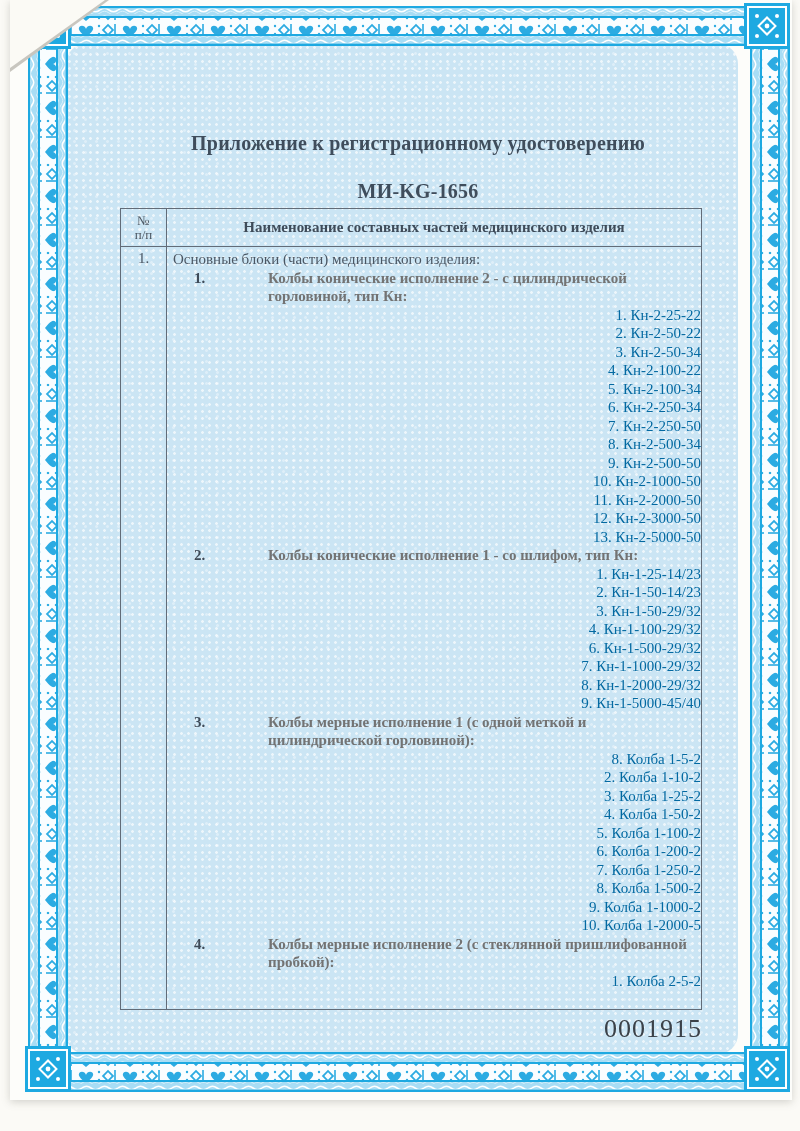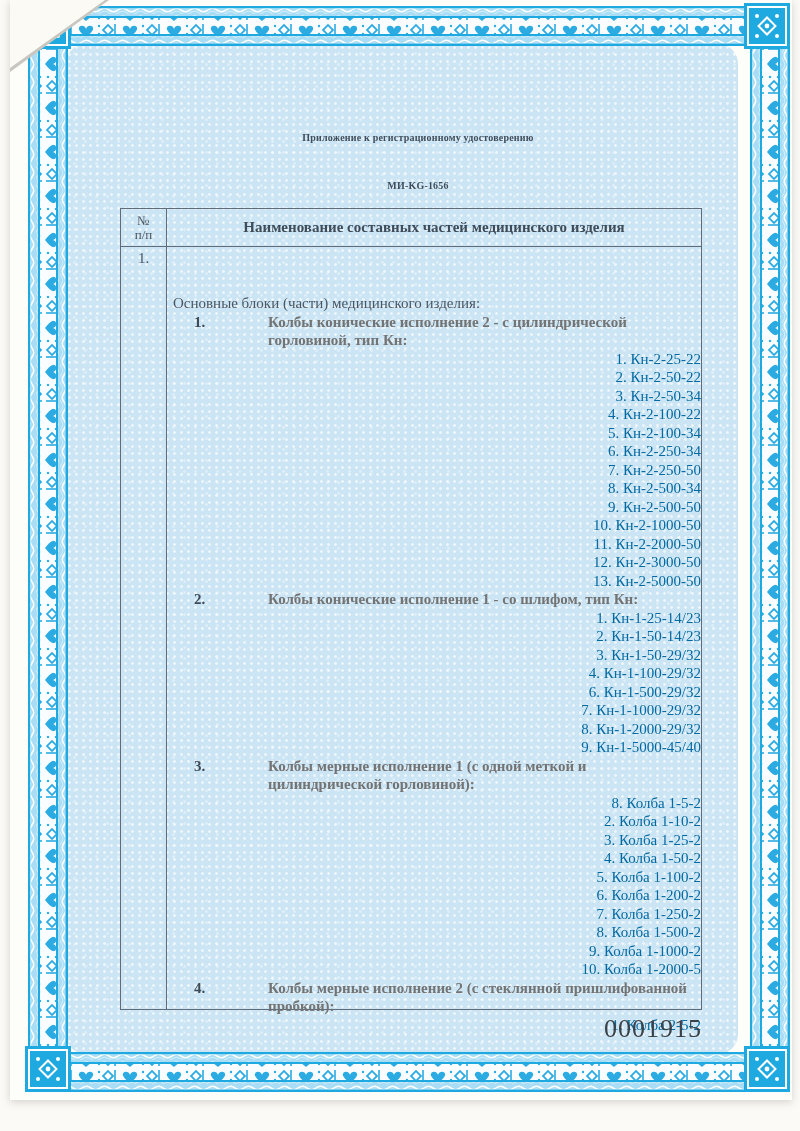--- a/index.html
+++ b/index.html
@@ -42,21 +42,21 @@
     clip-path:polygon(0 0,100% 0,0 100%);
     background:#c8c6bf;
   }
   .fold{
     position:absolute;z-index:5;left:0;top:0;width:95px;height:68px;
     clip-path:polygon(0 0,100% 0,0 100%);
     background:#fbfaf5;
   }
   .title1,.title2{
     position:absolute;z-index:6;left:110px;width:580px;
-    text-align:center;font-weight:bold;font-size:10px;color:#3f4d5c;
+    text-align:center;font-weight:bold;font-size:20px;color:#3f4d5c;
     letter-spacing:.2px;
     padding-left:8px;
   }
   .title1{top:132px;}
   .title2{top:180px;}
   .doc-table{
     position:absolute;z-index:6;left:110px;top:208px;width:580px;height:800px;
     border:1px solid #626c78;
     font-size:15px;color:#4a5663;
     display:flex;flex-direction:column;
@@ -70,21 +70,21 @@
   .th-name{
     flex:1;display:flex;align-items:center;justify-content:center;
     font-weight:bold;font-size:15px;color:#3e4b59;text-align:center;
   }
   .tbody{display:flex;flex:1;min-height:0;}
   .td-num{
     width:45px;flex:0 0 auto;border-right:1px solid #626c78;
     text-align:center;padding-top:3px;font-size:15px;
   }
   .td-content{flex:1;padding-top:3px;line-height:18.5px;}
-  .intro{padding-left:6px;margin-top:44px;}
+  .intro{padding-left:6px;}
   .group{position:relative;padding-left:57px;max-width:478px;}
   .group-num{position:absolute;left:27px;top:0;font-weight:bold;color:#3e4b59;}
   .group-heading{font-weight:bold;color:#737373;margin-left:44px;}
   .item{color:#0369a1;text-align:right;}
   .serial{
     position:absolute;z-index:6;left:582px;top:1014px;width:110px;
     text-align:right;font-family:Liberation Serif, serif;
     font-size:26px;color:#3b4148;letter-spacing:1px;
   }
 </style>

